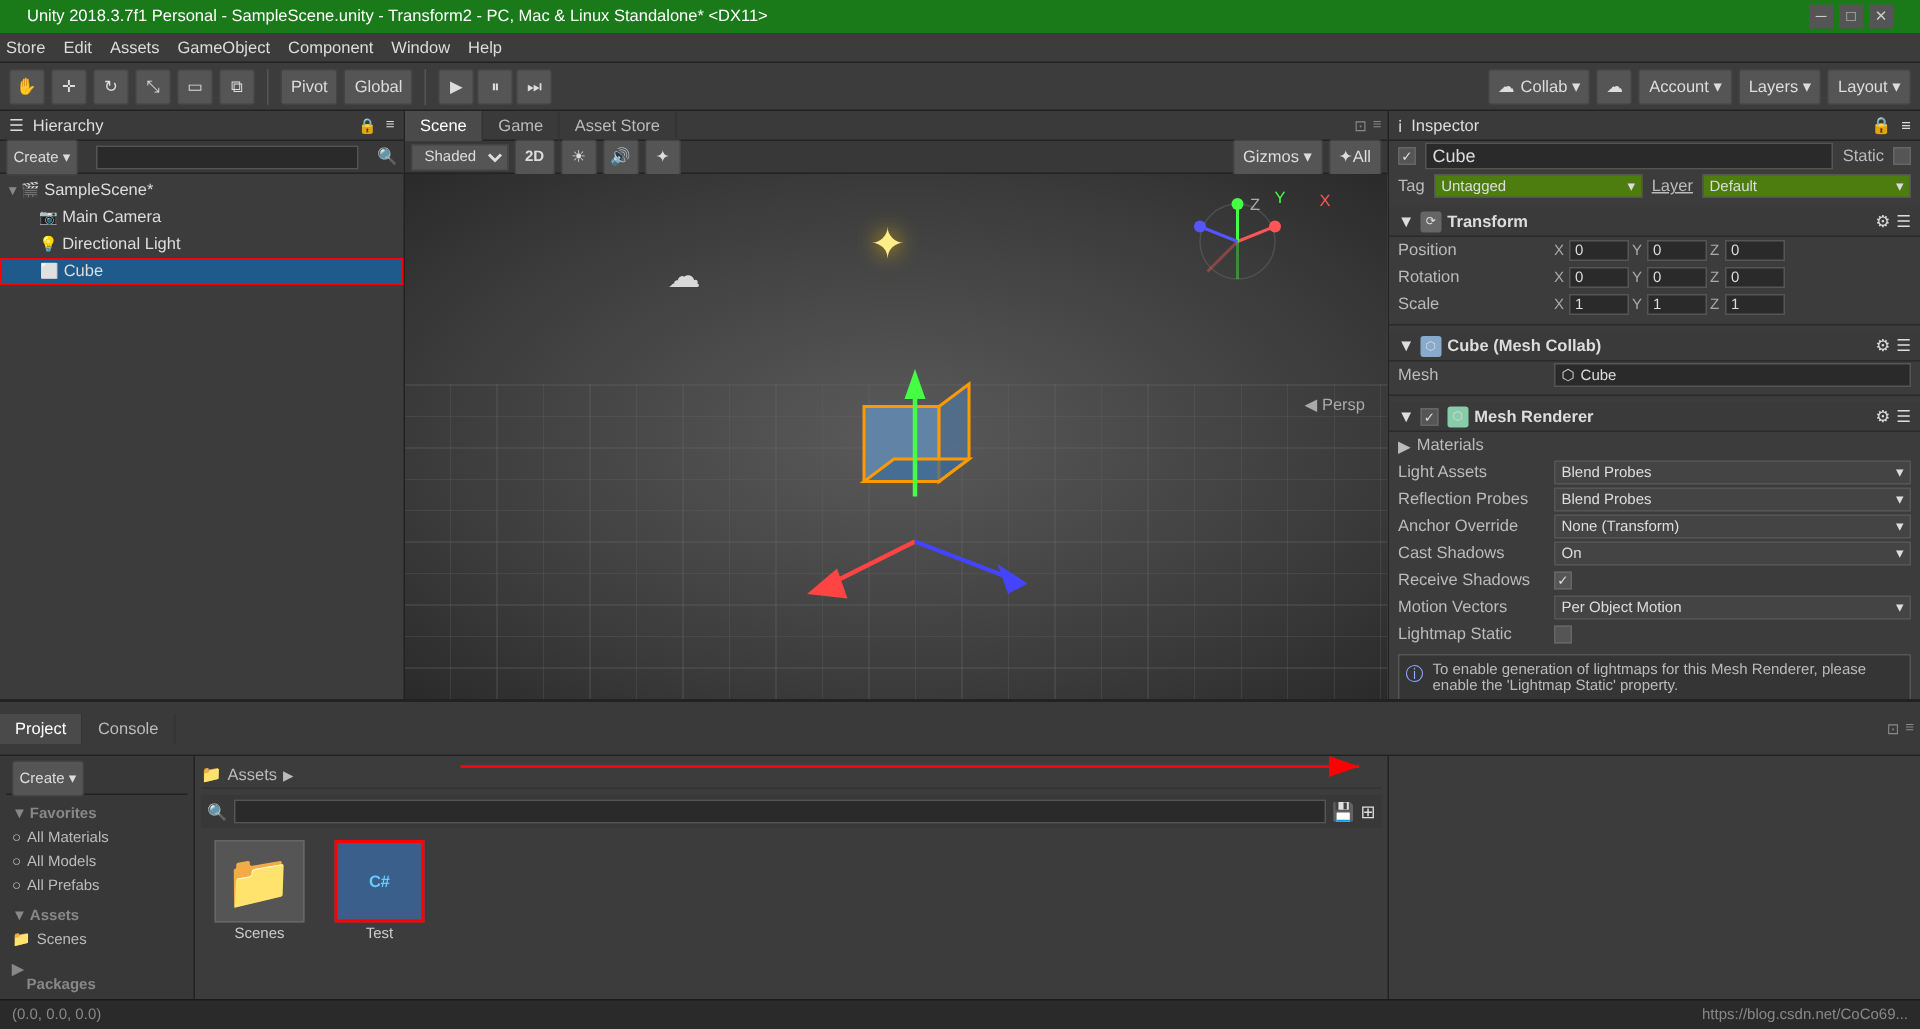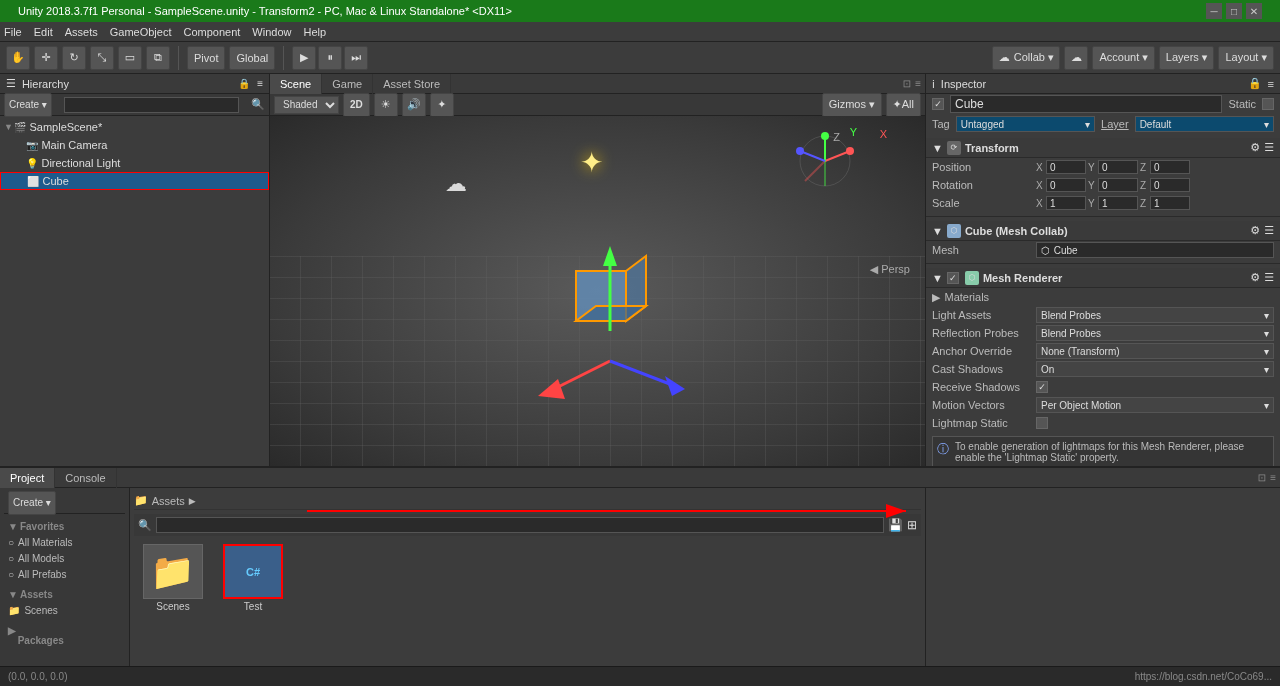--- a/index.html
+++ b/index.html
@@ -204,21 +204,21 @@
     .dropdown-field {
       flex: 1; height: 16px; background: #444; border: 1px solid #555; color: #ddd; font-size: 10px;
       display: flex; align-items: center; padding: 0 4px; justify-content: space-between;
     }
     .checkbox { width: 12px; height: 12px; background: #555; border: 1px solid #666; display: flex; align-items: center; justify-content: center; font-size: 9px; }
     .checked::after { content: '✓'; color: #ddd; }
     .inspector-object-row {
       height: 20px; display: flex; align-items: center; padding: 0 6px; gap: 6px;
     }
     .tag-row { display: flex; align-items: center; padding: 2px 6px; gap: 6px; }
-    .tag-field { height: 16px; background: #0c4a6e; border: 1px solid #555; color: #ddd; font-size: 10px; padding: 0 4px; display: flex; align-items: center; gap: 4px; }
+    .tag-field { height: 16px; background: #4d7c0f; border: 1px solid #555; color: #ddd; font-size: 10px; padding: 0 4px; display: flex; align-items: center; gap: 4px; }
 
     
     .mesh-ref {
       flex: 1; height: 16px; background: #2a2a2a; border: 1px solid #555; color: #ddd; font-size: 10px;
       display: flex; align-items: center; padding: 0 4px;
     }
 
     
     .info-box {
       margin: 4px 6px; padding: 4px; background: #353535; border: 1px solid #555; display: flex; gap: 6px; font-size: 10px; color: #bbb;
@@ -231,21 +231,21 @@
       display: flex;
       border-top: 2px solid #222;
     }
     #project-panel {
       flex: 1;
       background: #3c3c3c;
       display: flex;
       flex-direction: column;
     }
     .bottom-tabs {
-      height: 20px; display: flex; align-items: center; background: #3a3a3a; border-bottom: 1px solid #222;
+      height: 36px; display: flex; align-items: center; background: #3a3a3a; border-bottom: 1px solid #222;
     }
     .bottom-tab {
       height: 20px; padding: 0 10px; display: flex; align-items: center; cursor: pointer;
       font-size: 11px; color: #bbb; border-right: 1px solid #333;
     }
     .bottom-tab.active { background: #4a4a4a; color: white; }
     #project-content {
       display: flex; flex: 1; overflow: hidden;
     }
     #project-favorites {
@@ -283,21 +283,21 @@
 <div id="titlebar">
   <span>Unity 2018.3.7f1 Personal - SampleScene.unity - Transform2 - PC, Mac &amp; Linux Standalone* &lt;DX11&gt;</span>
   <div id="titlebar-controls">
     <span>─</span>
     <span>□</span>
     <span>✕</span>
   </div>
 </div>
 
 <div id="menubar">
-  <span>File</span>
+  <span>Store</span>
   <span>Edit</span>
   <span>Assets</span>
   <span>GameObject</span>
   <span>Component</span>
   <span>Window</span>
   <span>Help</span>
 </div>
 
 <div id="toolbar">
   <div class="toolbar-btn">✋</div>

